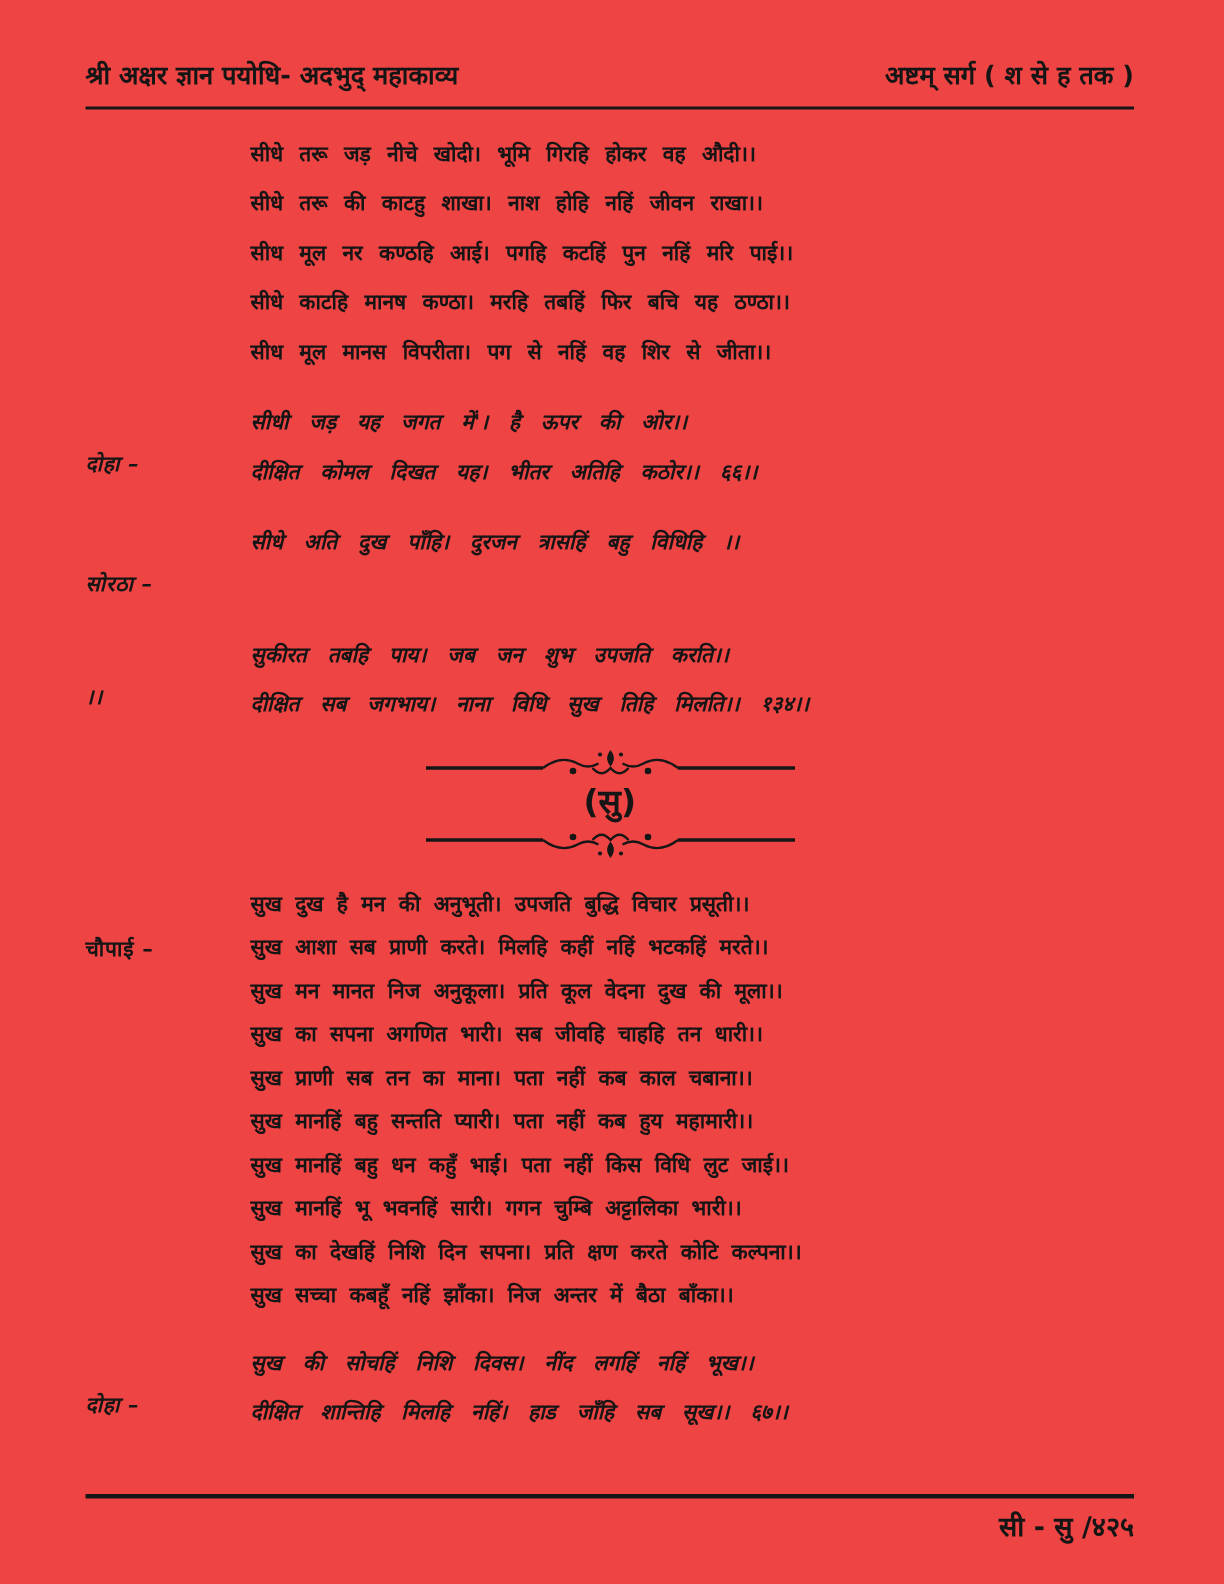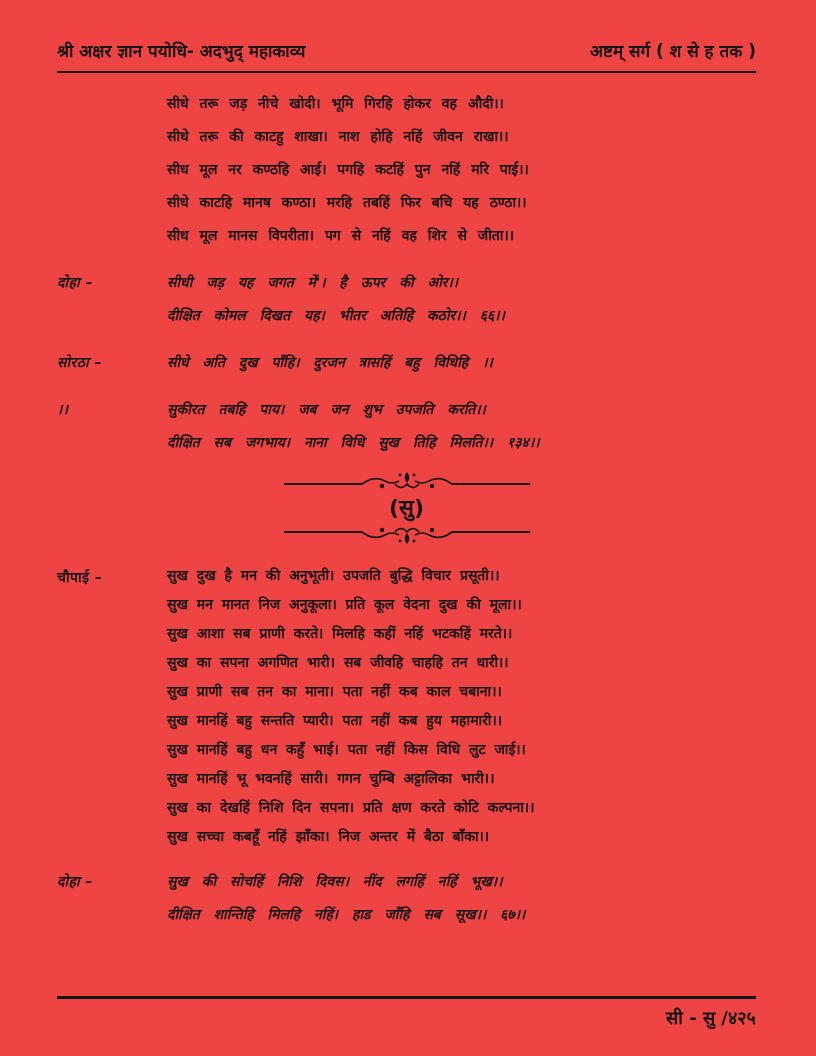--- a/index.html
+++ b/index.html
@@ -14,21 +14,21 @@
     overflow:hidden;
     margin:0 auto;
   }
   .hdr{
     display:flex;justify-content:space-between;align-items:flex-end;
     font-size:17px;font-weight:bold;line-height:22px;
   }
   .hdr-rule{border-top:2.2px solid #161616;margin-top:9px;}
   .body-col{margin-top:0;}
   .section{display:flex;margin-top:14px;font-weight:bold;font-size:14px;}
-  .section .label{flex:0 0 110px;line-height:33px;letter-spacing:.5px;}
+  .section .label{flex:0 0 110px;line-height:33px;letter-spacing:.5px;margin-top:28px;}
   .section .lines{flex:1;}
   .verse-line{line-height:33px;word-spacing:6px;white-space:nowrap;}
   .section.italic{font-style:italic;}
   .section.italic .verse-line{word-spacing:9px;}
   .section.tight .verse-line{line-height:29px;word-spacing:4px;}
   .ornament-divider{margin-top:10px;text-align:center;}
   .orn{display:block;margin:0 auto;}
   .orn.flip{transform:scaleY(-1);}
   .orn-label{font-size:22px;font-weight:bold;line-height:30px;}
   .footer{
@@ -106,22 +106,22 @@
           <path d="M113,15 q6,7 12,0 q6,7 12,0" fill="none" stroke="#161616" stroke-width="1.6"></path>
           <path d="M125,3 C122,7 122,10 125,14 C128,10 128,7 125,3 Z" fill="#161616"></path>
           <circle cx="118" cy="6" r="1.4" fill="#161616"></circle>
           <circle cx="132" cy="6" r="1.4" fill="#161616"></circle>
         </svg>
       </div>
       <div class="section tight">
         <div class="label">चौपाई –</div>
         <div class="lines">
           <div class="verse-line">सुख दुख है मन की अनुभूती। उपजति बुद्धि विचार प्रसूती।।</div>
+          <div class="verse-line">सुख आशा सब प्राणी करते। मिलहि कहीं नहिं भटकहिं मरते।।</div>
           <div class="verse-line">सुख मन मानत निज अनुकूला। प्रति कूल वेदना दुख की मूला।।</div>
-          <div class="verse-line">सुख आशा सब प्राणी करते। मिलहि कहीं नहिं भटकहिं मरते।।</div>
           <div class="verse-line">सुख का सपना अगणित भारी। सब जीवहि चाहहि तन धारी।।</div>
           <div class="verse-line">सुख प्राणी सब तन का माना। पता नहीं कब काल चबाना।।</div>
           <div class="verse-line">सुख मानहिं बहु सन्तति प्यारी। पता नहीं कब हुय महामारी।।</div>
           <div class="verse-line">सुख मानहिं बहु धन कहुँ भाई। पता नहीं किस विधि लुट जाई।।</div>
           <div class="verse-line">सुख मानहिं भू भवनहिं सारी। गगन चुम्बि अट्टालिका भारी।।</div>
           <div class="verse-line">सुख का देखहिं निशि दिन सपना। प्रति क्षण करते कोटि कल्पना।।</div>
           <div class="verse-line">सुख सच्चा कबहूँ नहिं झाँका। निज अन्तर में बैठा बाँका।।</div>
         </div>
       </div>
       <div class="section italic">

